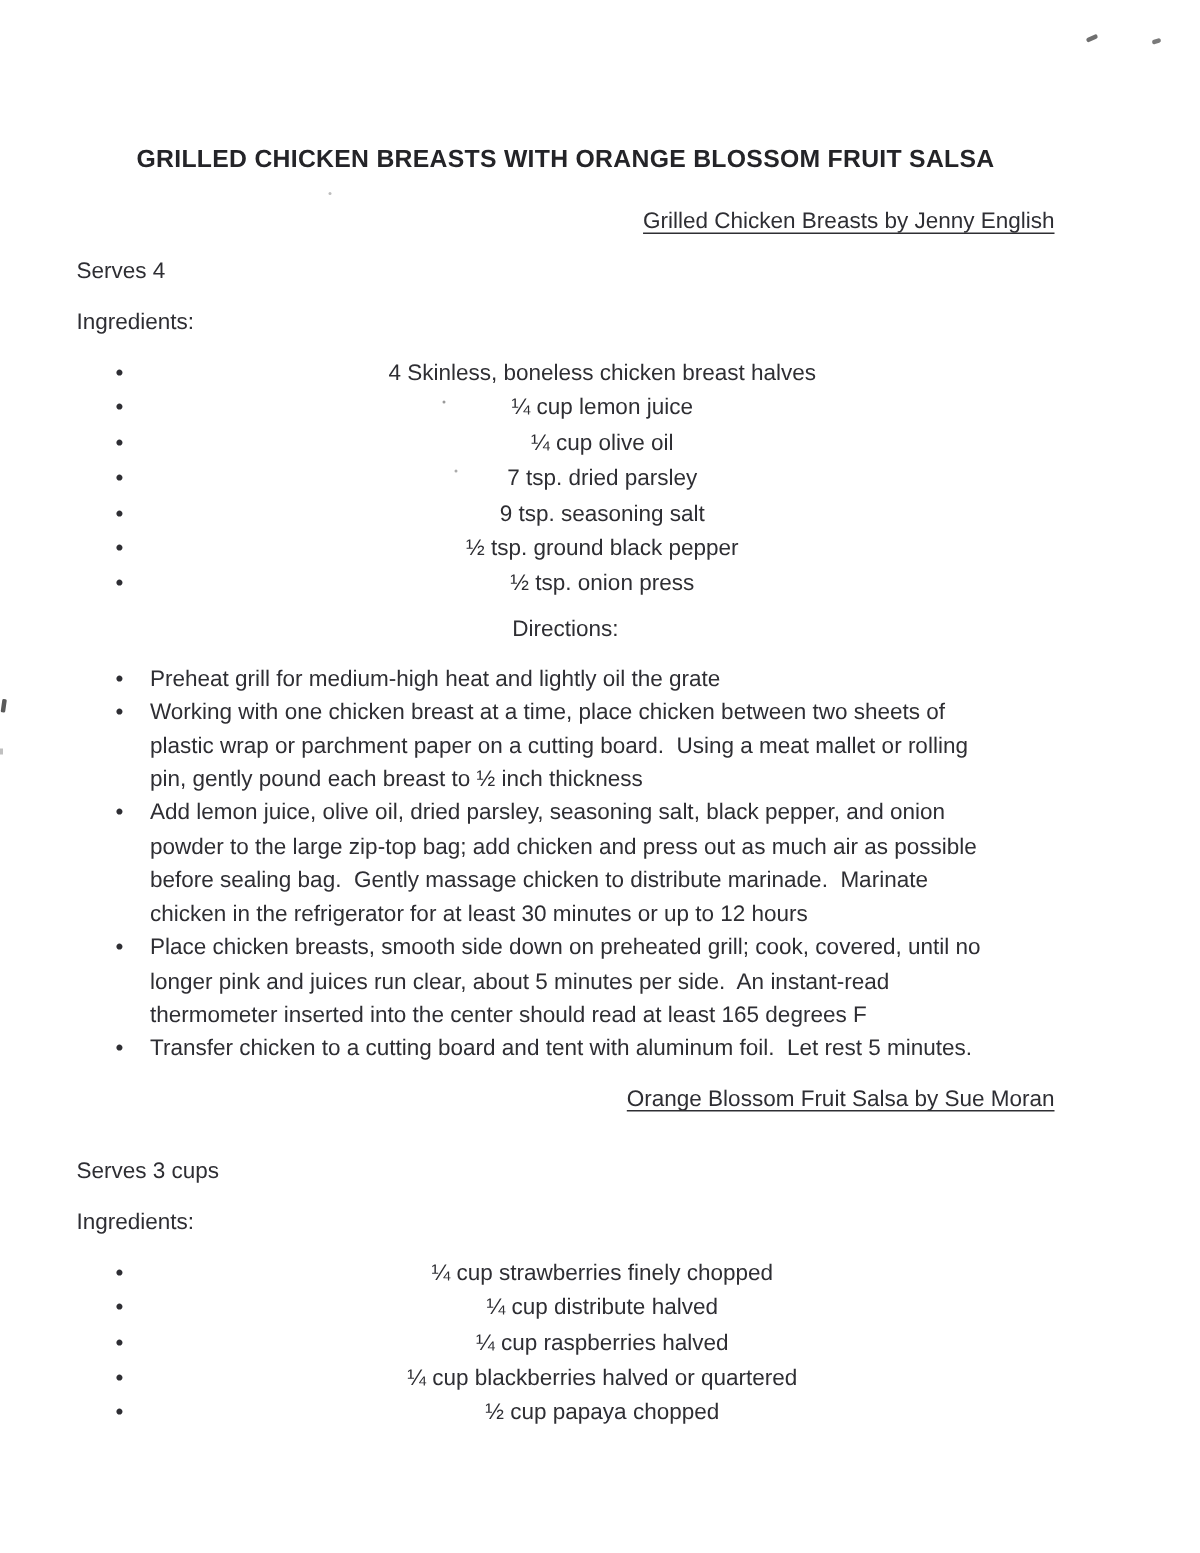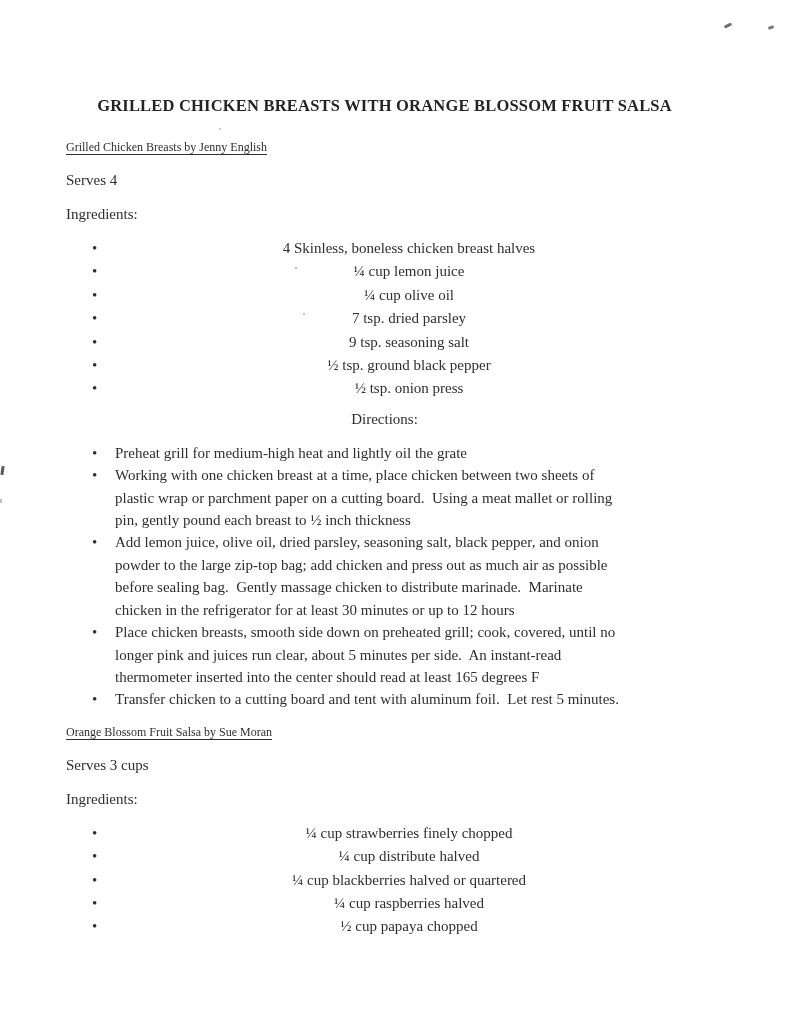--- a/index.html
+++ b/index.html
@@ -5,50 +5,51 @@
   html, body {
     margin: 0;
     padding: 0;
     background: #ffffff;
   }
   .page {
     position: relative;
     width: 800px;
     height: 1035px;
     box-sizing: border-box;
-    padding: 96px 97px 0 66px;
+    padding: 96px 97px 0 51px;
     background: #ffffff;
-    font-family: Liberation Serif, serif;
+    font-family: Liberation Sans, sans-serif;
     font-size: 15px;
     color: #2e2e33;
     overflow: hidden;
   }
   .title {
     margin: 0;
     text-align: center;
     font-size: 16.5px;
     font-weight: bold;
     line-height: 20px;
     letter-spacing: 0.2px;
     color: #242428;
   }
   .u-heading {
     margin: 24px 0 0 0;
-    font-size: 12px;
+    font-size: 15px;
     font-weight: normal;
     line-height: 15px;
     text-decoration: underline;
     text-underline-offset: 3px;
+    text-align: right;
   }
   .u-heading.second { margin-top: 14px; }
   .serves {
     margin: 18px 0 0 0;
     line-height: 15px;
   }
-  .serves.second { margin-top: 18px; }
+  .serves.second { margin-top: 33px; }
   .label {
     margin: 19px 0 0 0;
     line-height: 15px;
   }
   .label.dir { margin-top: 11px; text-align: center; }
   ul.blist {
     list-style: none;
     margin: 15px 0 0 0;
     padding: 0 0 0 49px;
   }
@@ -139,23 +140,23 @@
   <p class="serves second">Serves 3 cups</p>
 
   <p class="label">Ingredients:</p>
 
   <ul class="blist ingredients">
 
       <li>¼ cup strawberries finely chopped</li>
 
       <li>¼ cup distribute halved</li>
 
+      <li>¼ cup raspberries halved</li>
+
       <li>¼ cup blackberries halved or quartered</li>
-
-      <li>¼ cup raspberries halved</li>
 
       <li>½ cup papaya chopped</li>
     </ul>
 
   <div class="speck speck-1"></div>
   <div class="speck speck-2"></div>
   <div class="speck speck-3"></div>
   <div class="speck speck-4"></div>
   <div class="speck speck-5"></div>
   <div class="speck speck-6"></div>

